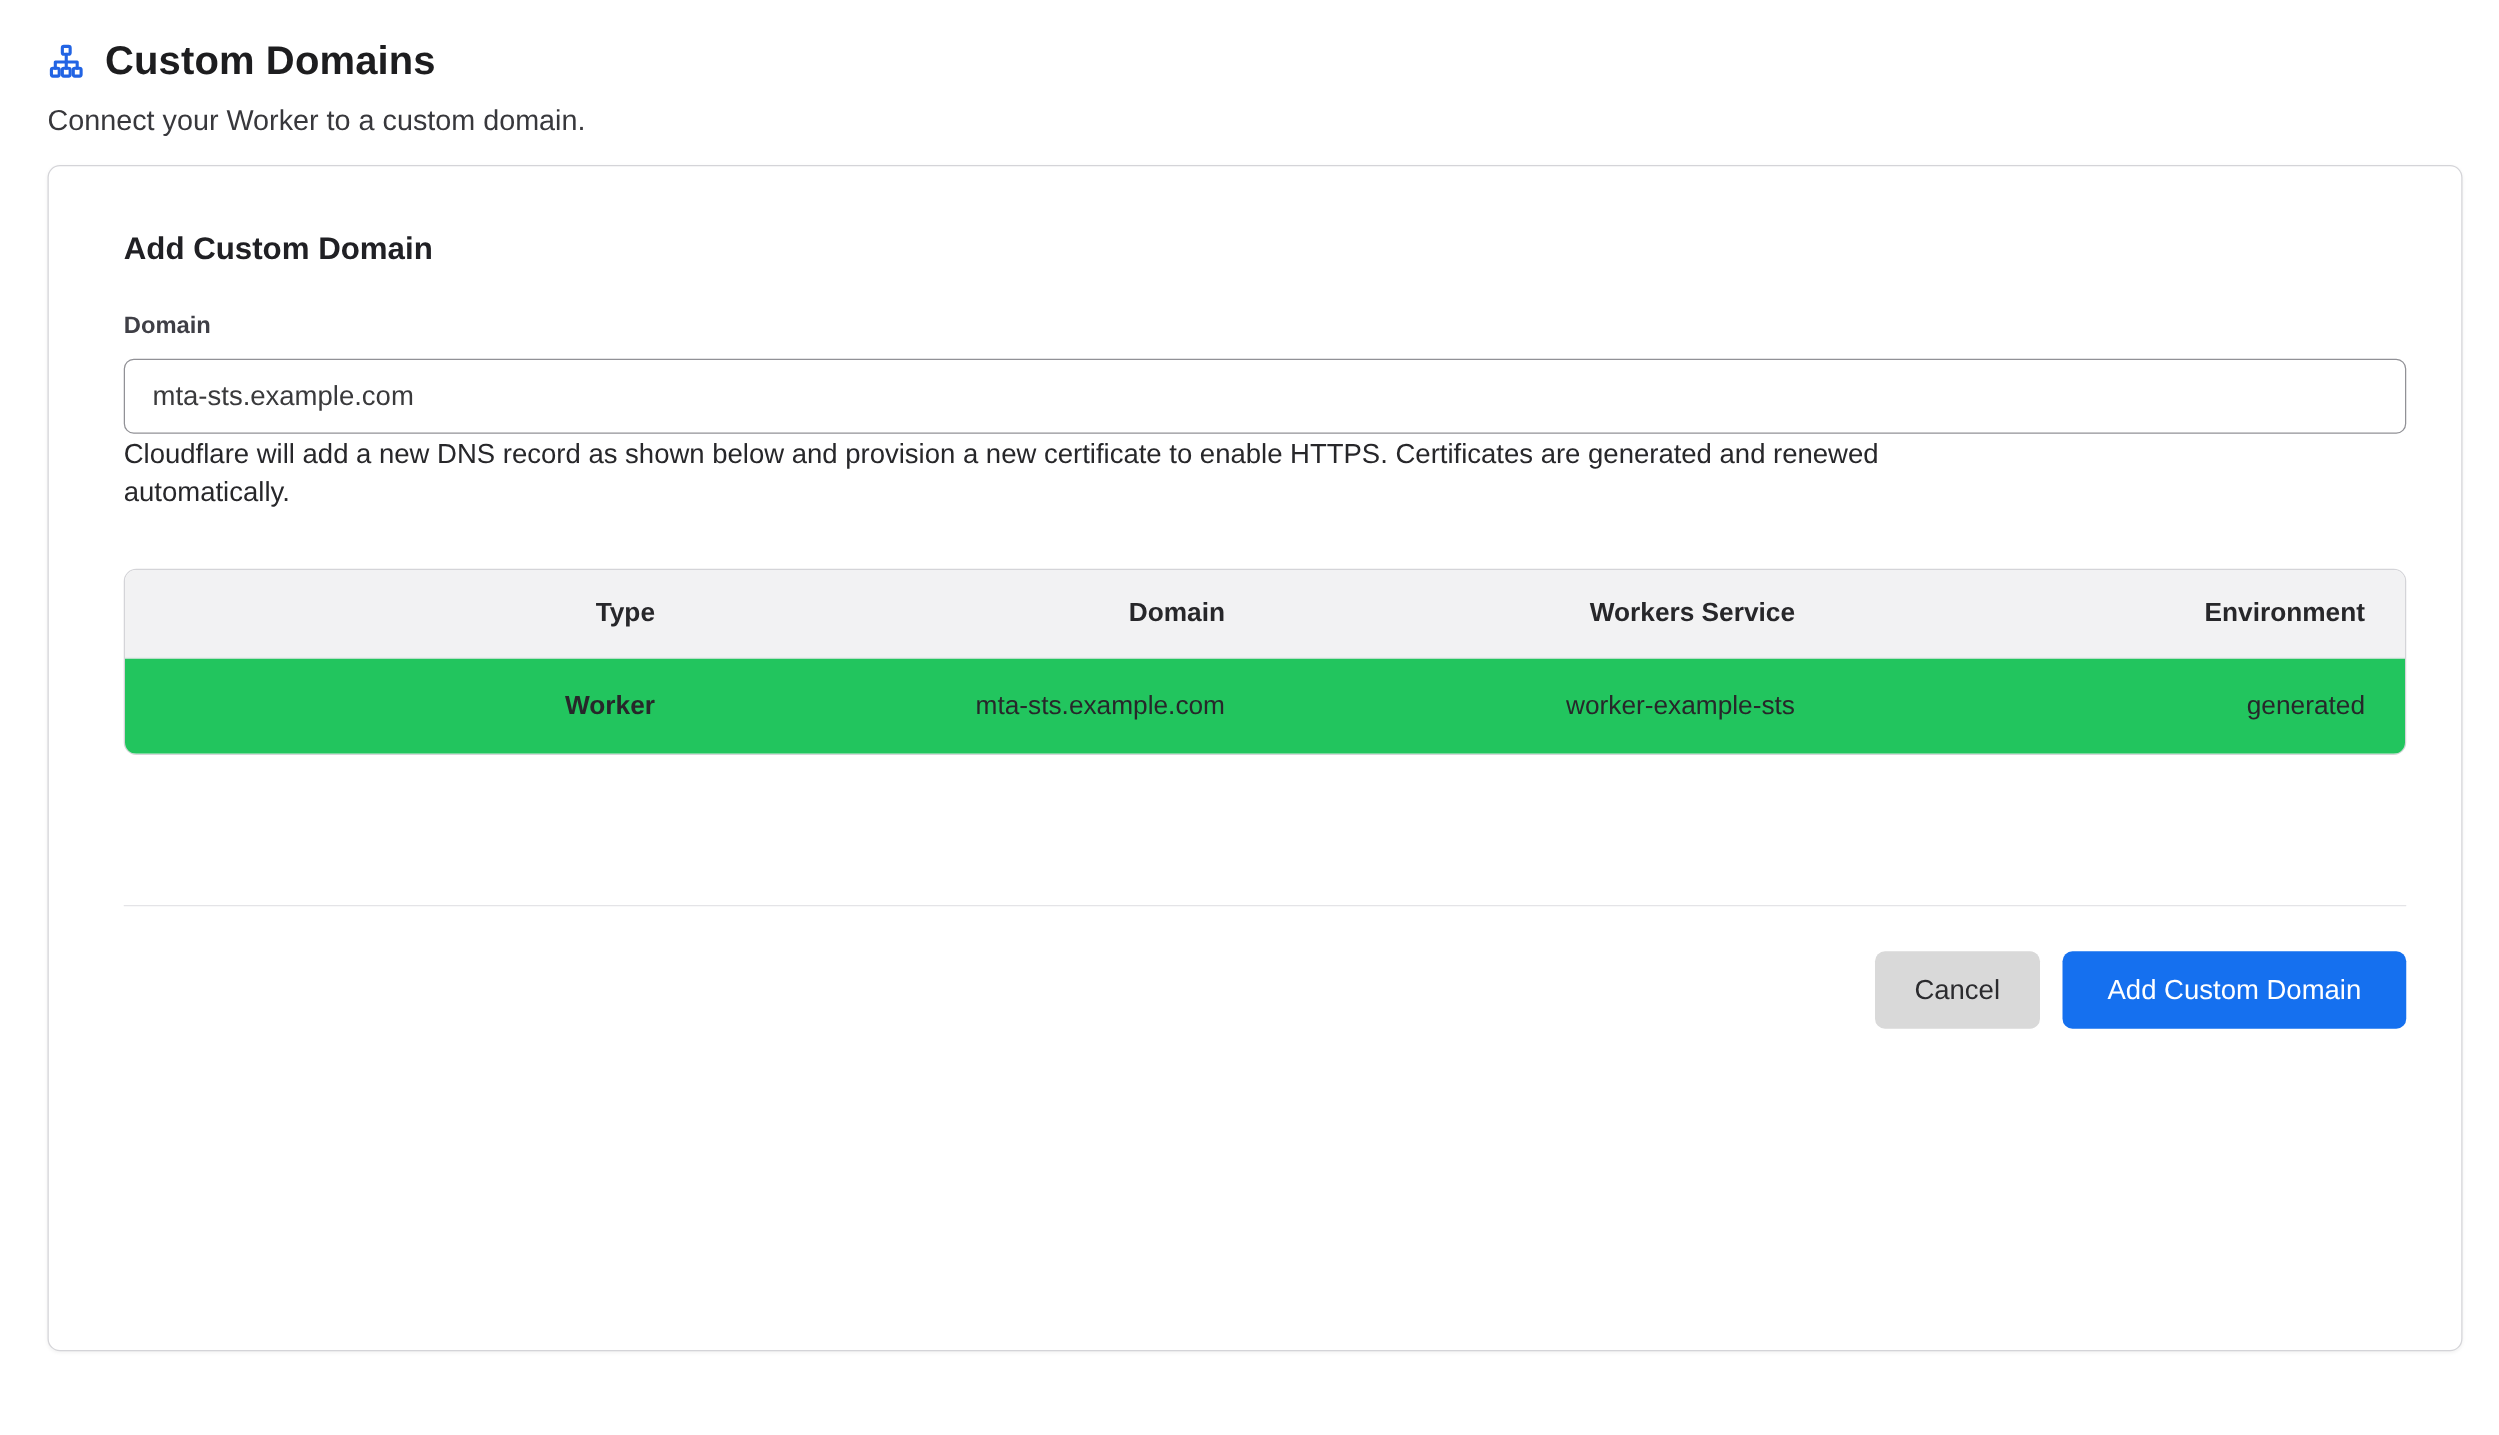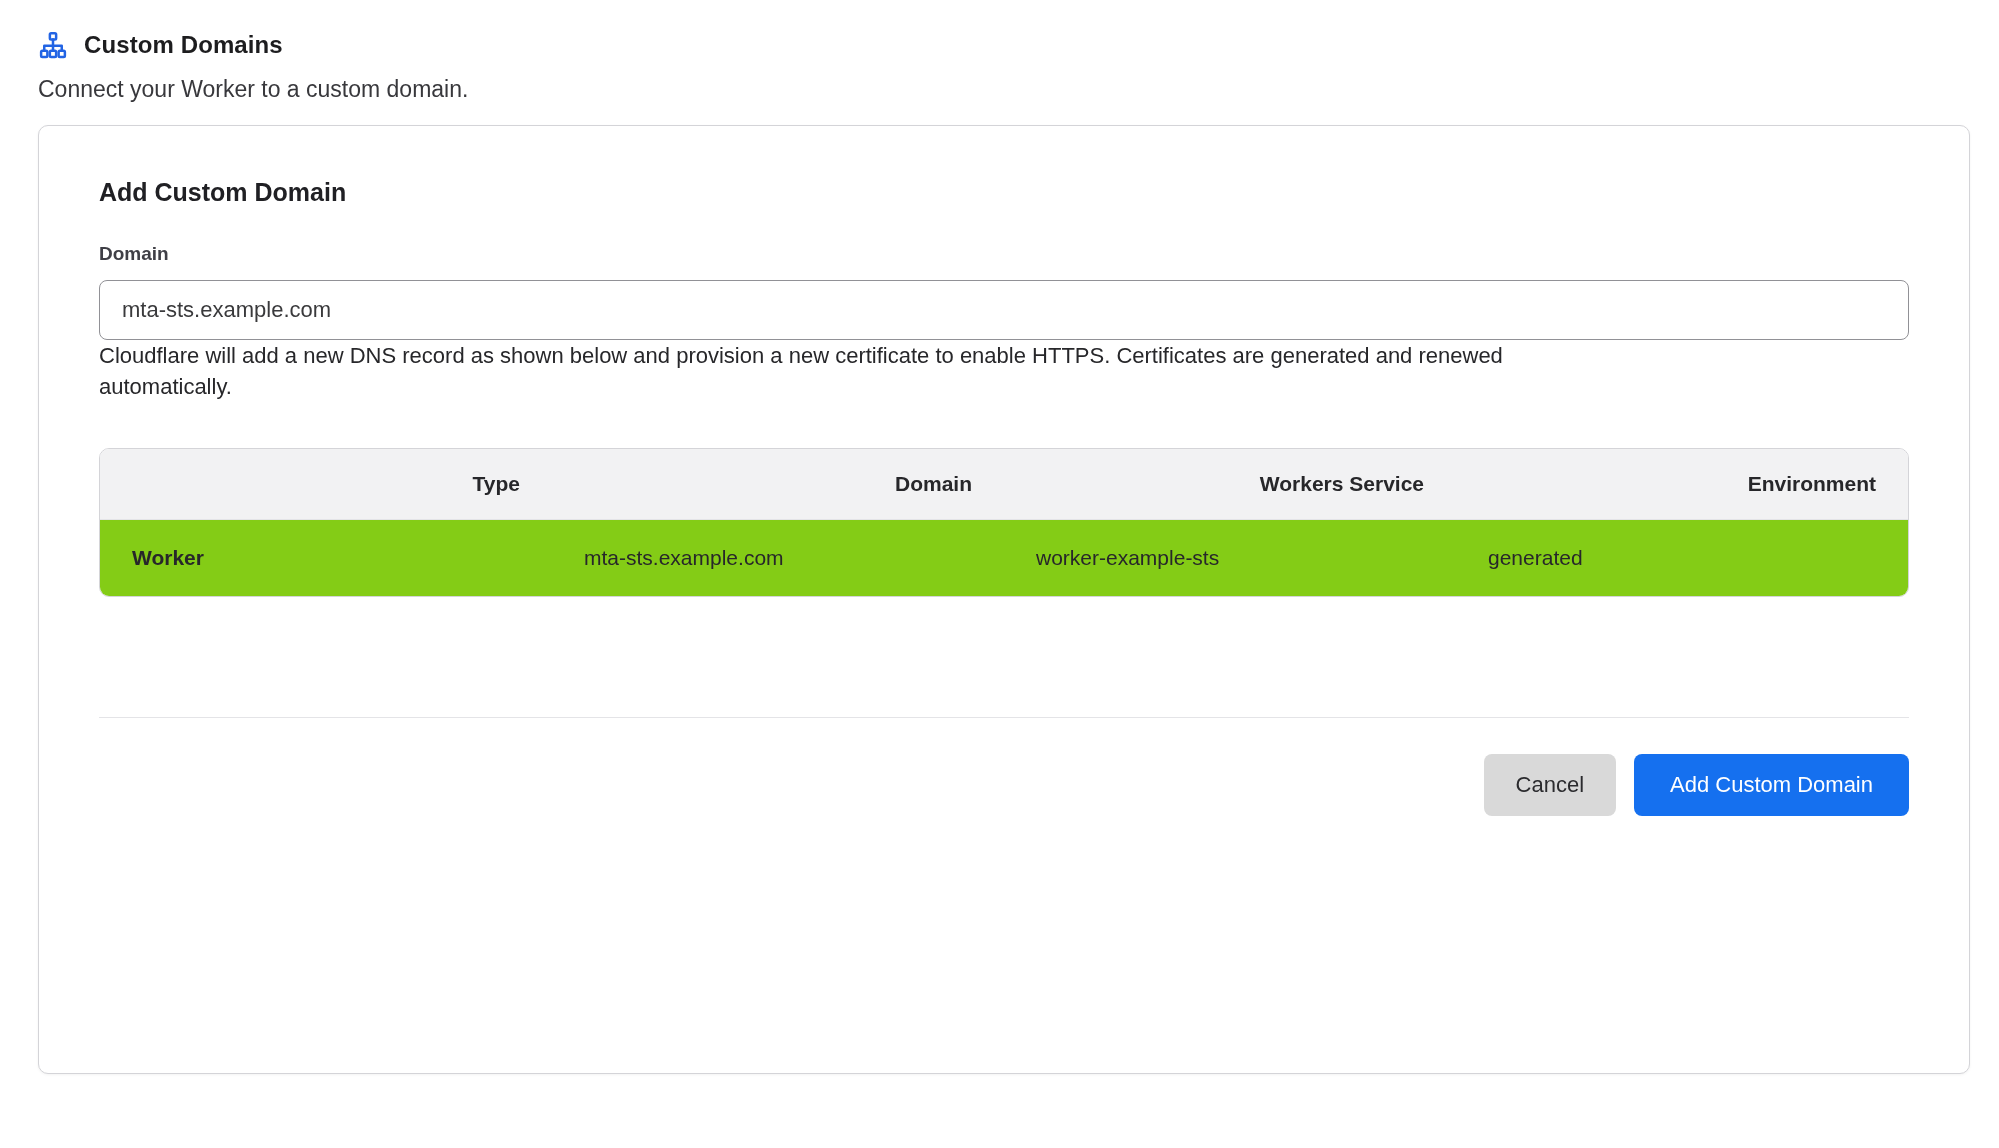--- a/index.html
+++ b/index.html
@@ -30,21 +30,21 @@
     padding: 30px 38px 0 38px;
   }
   .sitemap-icon {
     width: 30px;
     height: 30px;
     color: var(--icon-blue);
     flex: 0 0 auto;
     display: inline-flex;
   }
   .page-title {
-    font-size: 24px;
+    font-size: 32px;
     font-weight: 700;
     color: #1d1d1f;
     margin: 0;
     letter-spacing: 0.1px;
   }
   .subtitle-row {
     display: flex;
     align-items: center;
     gap: 18px;
     padding: 16px 38px 0 38px;
@@ -73,21 +73,21 @@
 
   
   .card {
     margin: 22px 38px 0 38px;
     width: 1932px;
     height: 949px;
     background: #fff;
     border: 1px solid var(--border-gray);
     border-radius: 10px;
     box-shadow: 0 1px 3px rgba(0,0,0,0.05);
-    padding: 52px 60px 0 60px;
+    padding: 52px 44px 0 60px;
   }
   .card h2 {
     font-size: 25px;
     font-weight: 600;
     color: #202024;
     margin: 0;
   }
   .card-title { margin-bottom: 36px !important; }
   .intro-text {
     font-size: 22px;
@@ -142,21 +142,22 @@
     font-weight: 600;
     color: #27272a;
     padding: 23px 32px;
     border-bottom: 1px solid #E4E4E7;
     width: 25%;
   }
   .dns-table td {
     font-size: 21px;
     color: #27272a;
     padding: 26px 32px;
-    background: #84cc16;
+    background: #22c55e;
+    text-align: right;
   }
   .dns-table td.cell-type { font-weight: 700; }
 
   
   .card-footer-divider {
     border: none;
     border-top: 1px solid #E4E4E7;
     margin: 120px 0 0 0;
   }
   .card-footer {

